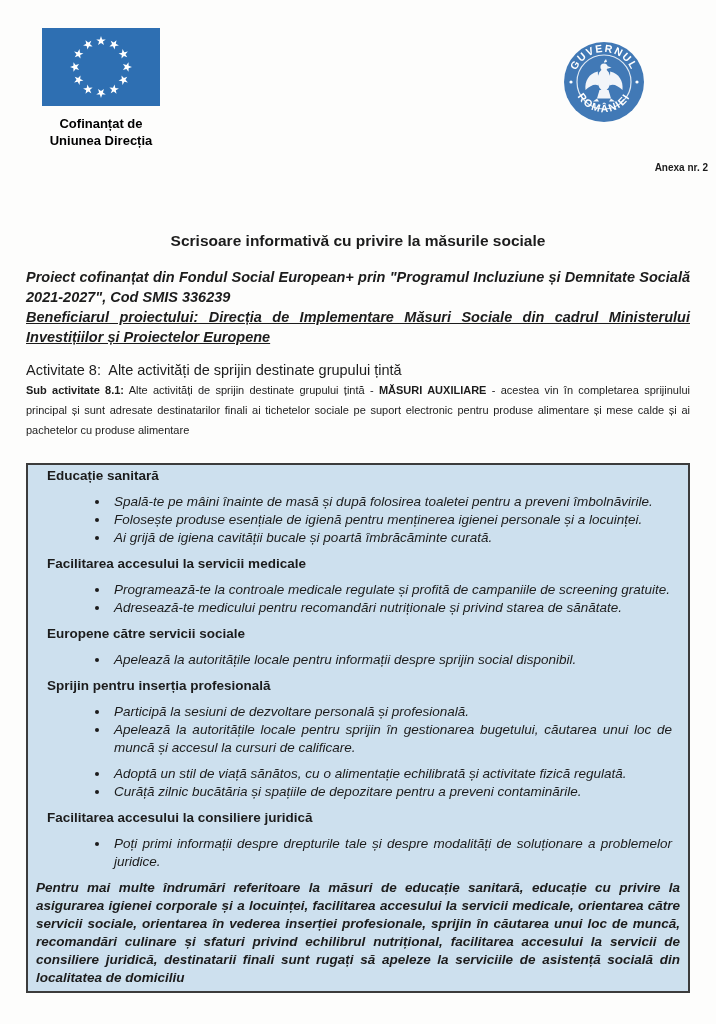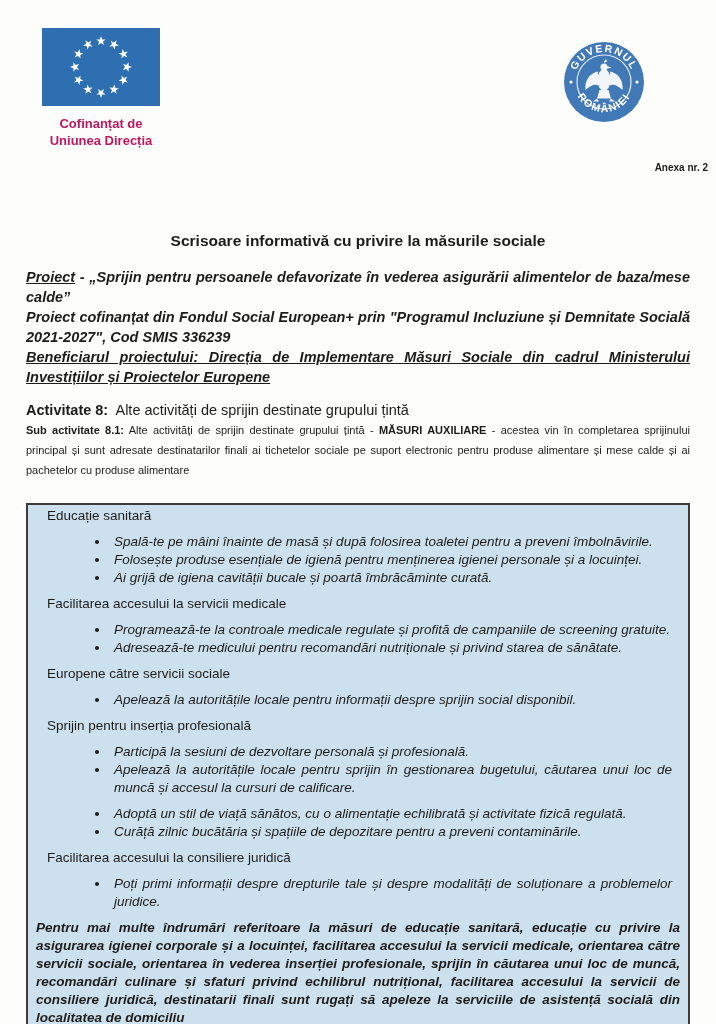--- a/index.html
+++ b/index.html
@@ -10,48 +10,48 @@
     background:#fdfdfc;
     font-family:"Liberation Sans", sans-serif;
     color:#1c1c1c;
     overflow:hidden;
     margin:0 auto;
   }
   .eu-block { position:absolute; left:40px; top:28px; width:122px; text-align:center; }
   .eu-flag { display:block; margin:0 auto; }
   .eu-caption {
     margin-top:9px; font-weight:bold; font-size:13px; line-height:17px;
-    color:#be185d;
+    color:#000000;
   }
   .gov-seal { position:absolute; left:562px; top:40px; width:84px; height:84px; }
   .annex {
     position:absolute; top:162px; right:8px;
     font-weight:bold; font-size:10px;
   }
   .content { position:absolute; left:26px; top:232px; width:664px; }
   .doc-title {
     text-align:center; font-weight:bold; font-size:15.5px;
     margin-bottom:17px;
   }
   .intro p {
     font-weight:bold; font-style:italic; font-size:14.5px;
     line-height:20px; text-align:justify;
   }
   .u { text-decoration:underline; }
   .activity { margin-top:13px; font-size:14.5px; line-height:20px; }
-  .activity b { font-weight:bold; }
+  .activity b { font-weight:normal; }
   .subactivity { font-size:11px; line-height:20px; text-align:justify; }
   .measures-box {
     margin-top:23px;
     background:#cde0ee;
     border:2px solid #3c3c3c;
     padding:2px 8px 4px 8px;
     font-size:13.5px; line-height:18px;
   }
-  .box-heading { font-weight:normal;padding-left:11px; }
+  .box-heading { font-weight:bold;padding-left:11px; }
   .box-list { margin:8px; padding-left:66px;font-style:italic; }
   .box-list li { text-align:justify; padding-left:4px; }
   .box-note {
     font-weight:bold; font-style:italic; text-align:justify;
   }
 </style>
 </head>
 <body>
 
 <div class="page">
@@ -113,21 +113,20 @@
     </svg>
   </div>
 
   <div class="annex">Anexa nr. 2</div>
 
   <div class="content">
 
     <div class="doc-title">Scrisoare informativă cu privire la măsurile sociale</div>
 
     <div class="intro">
-      <p><span class="u">Proiect</span><span> - „Sprijin pentru persoanele defavorizate în vederea asigurării alimentelor de baza/mese calde”</span></p>
       <p>Proiect cofinanțat din Fondul Social European+ prin "Programul Incluziune și Demnitate Socială 2021-2027", Cod SMIS 336239</p>
       <p class="u">Beneficiarul proiectului: Direcția de Implementare Măsuri Sociale din cadrul Ministerului Investițiilor și Proiectelor Europene</p>
     </div>
 
     <p class="activity"><b>Activitate 8:</b>&nbsp; <span>Alte activități de sprijin destinate grupului țintă</span></p>
 
     <p class="subactivity"><b>Sub activitate 8.1:</b> <span>Alte activități de sprijin destinate grupului țintă - </span><b>MĂSURI AUXILIARE</b><span> - acestea vin în completarea sprijinului principal și sunt adresate destinatarilor finali ai tichetelor sociale pe suport electronic pentru produse alimentare și mese calde și ai pachetelor cu produse alimentare</span></p>
 
     <div class="measures-box">
       <div>

